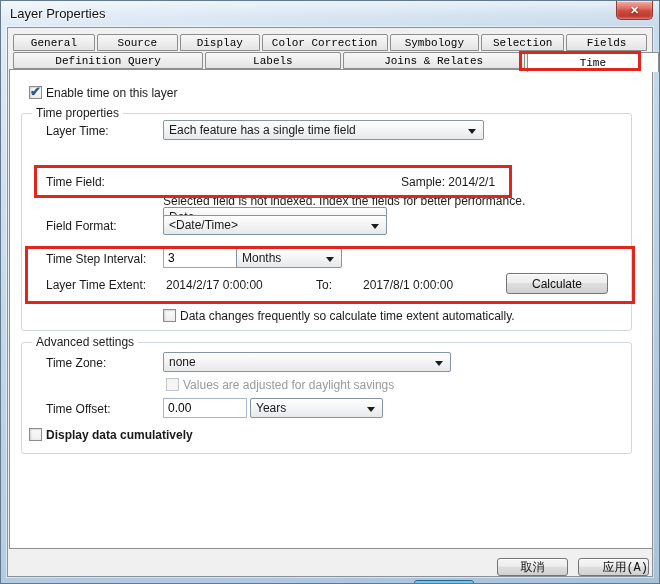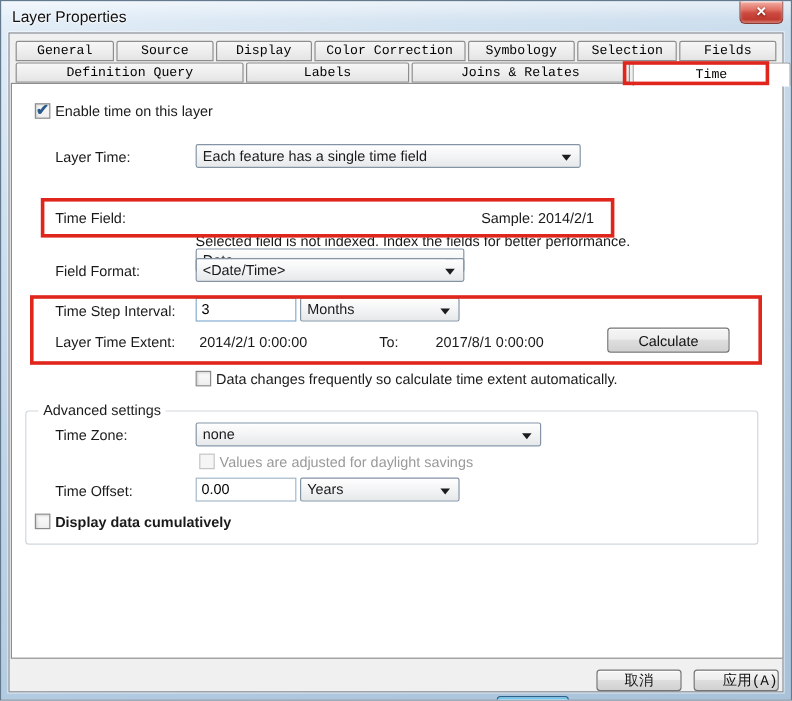--- a/index.html
+++ b/index.html
@@ -102,20 +102,23 @@
     <div class="tab active" style="flex:130 1 0">Time</div>
   </div>
 
   <div class="page"></div>
 
   <div class="cb" style="left:28px; top:85px;">
     <span class="mark">✔</span>
   </div>
   <div class="lbl" style="left:45px; top:85px;">Enable time on this layer</div>
 
+  <div class="group" style="left:20px; top:112px; width:611px; height:218px;">
+    <div class="group-title">Time properties</div>
+  </div>
 
   <div class="lbl" style="left:45px; top:123px;">Layer Time:</div>
   <div class="combo" style="left:162px; top:119px; width:321px;">
     <span>Each feature has a single time field</span>
     <span class="arrow"></span>
   </div>
 
   <div class="lbl" style="left:45px; top:174px;">Time Field:</div>
   <div class="combo" style="left:162px; top:170px; width:224px;margin-top:36px;">
     <span>Date</span>
@@ -126,27 +129,27 @@
   <div class="lbl" style="left:162px; top:193px;">Selected field is not indexed. Index the fields for better performance.</div>
 
   <div class="lbl" style="left:45px; top:218px;">Field Format:</div>
   <div class="combo" style="left:162px; top:214px; width:224px;">
     <span>&lt;Date/Time&gt;</span>
     <span class="arrow"></span>
   </div>
 
   <div class="lbl" style="left:45px; top:251px;">Time Step Interval:</div>
   <input class="tinput" style="left: 162px; top: 247px; width: 84px;" value="3">
-  <div class="combo" style="left:249px; top:247px; width:133px;">
+  <div class="combo" style="left:235px; top:247px; width:106px;">
     <span>Months</span>
     <span class="arrow"></span>
   </div>
 
   <div class="lbl" style="left:45px; top:277px;">Layer Time Extent:</div>
-  <div class="lbl" style="left:165px; top:277px;">2014/2/1 0:00:00</div>
+  <div class="lbl" style="left:165px; top:277px;">2014/2/17 0:00:00</div>
   <div class="lbl" style="left:315px; top:277px;">To:</div>
   <div class="lbl" style="left:362px; top:277px;">2017/8/1 0:00:00</div>
   <div class="btn" style="left:505px; top:272px; width:102px; height:21px;">
     <span>Calculate</span>
   </div>
 
   <div class="cb" style="left:162px; top:308px;"></div>
   <div class="lbl" style="left:179px; top:308px;">Data changes frequently so calculate time extent automatically.</div>
 
   <div class="group" style="left:20px; top:341px; width:611px; height:112px;">

